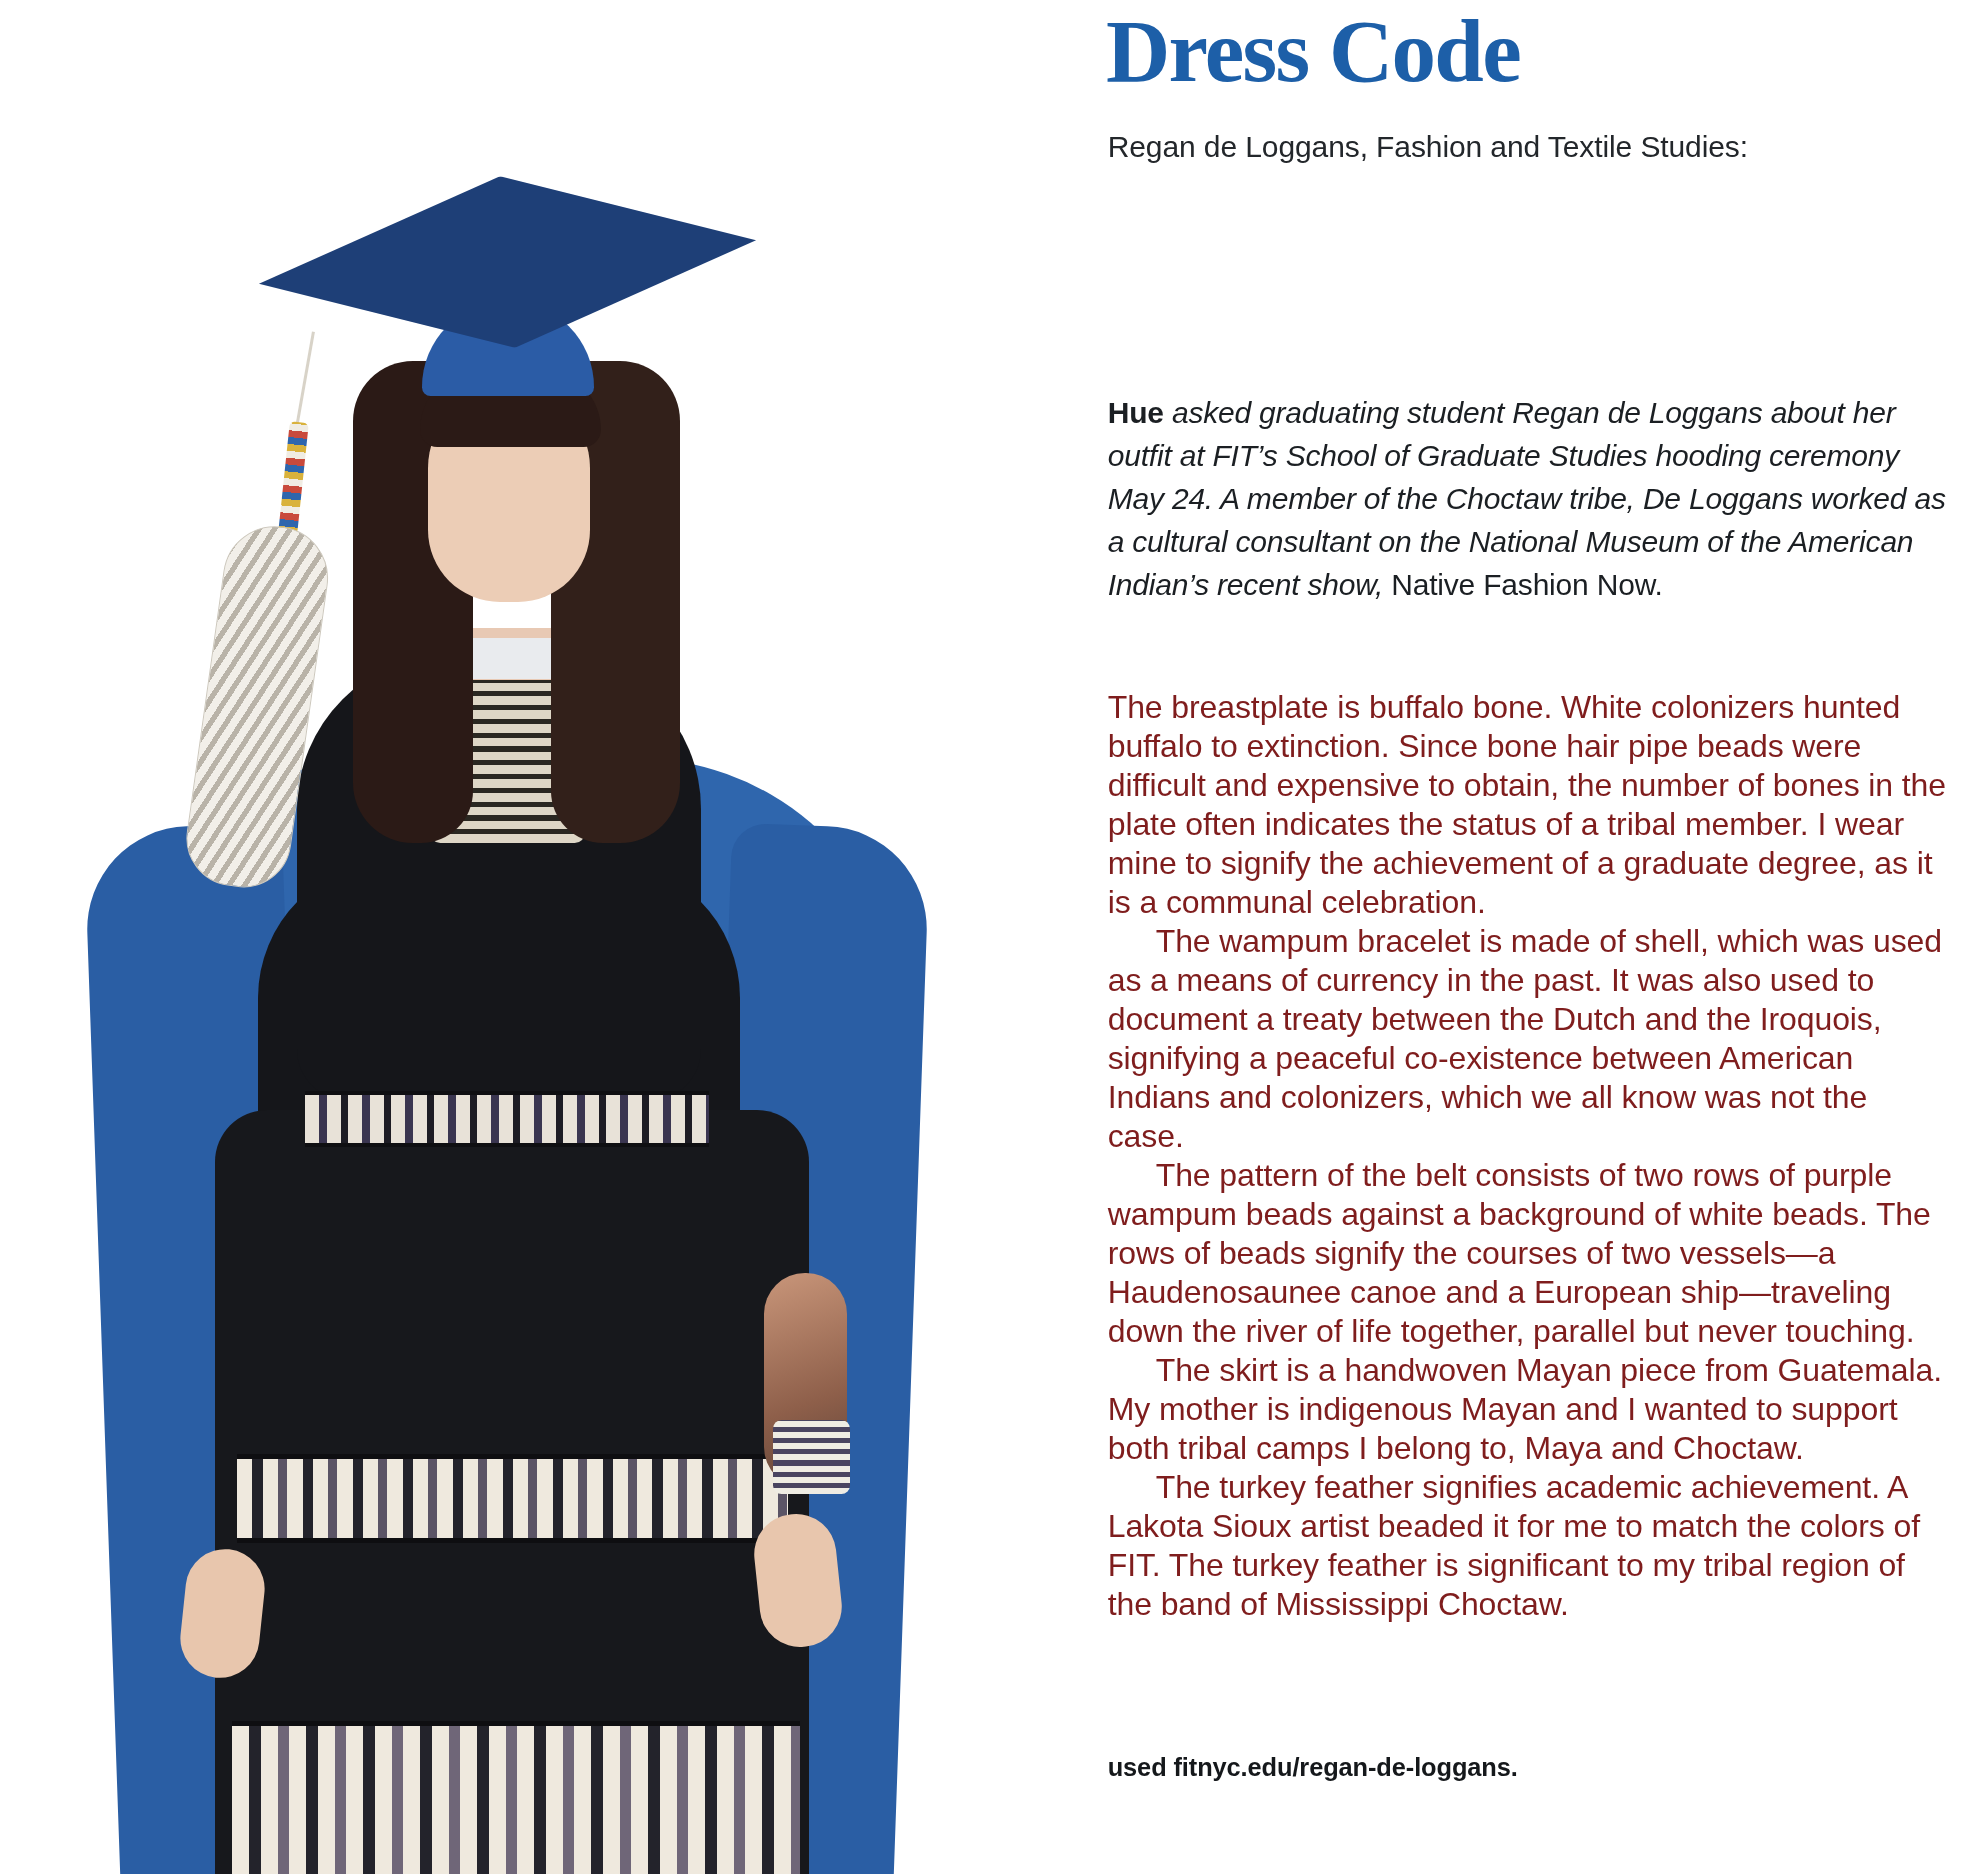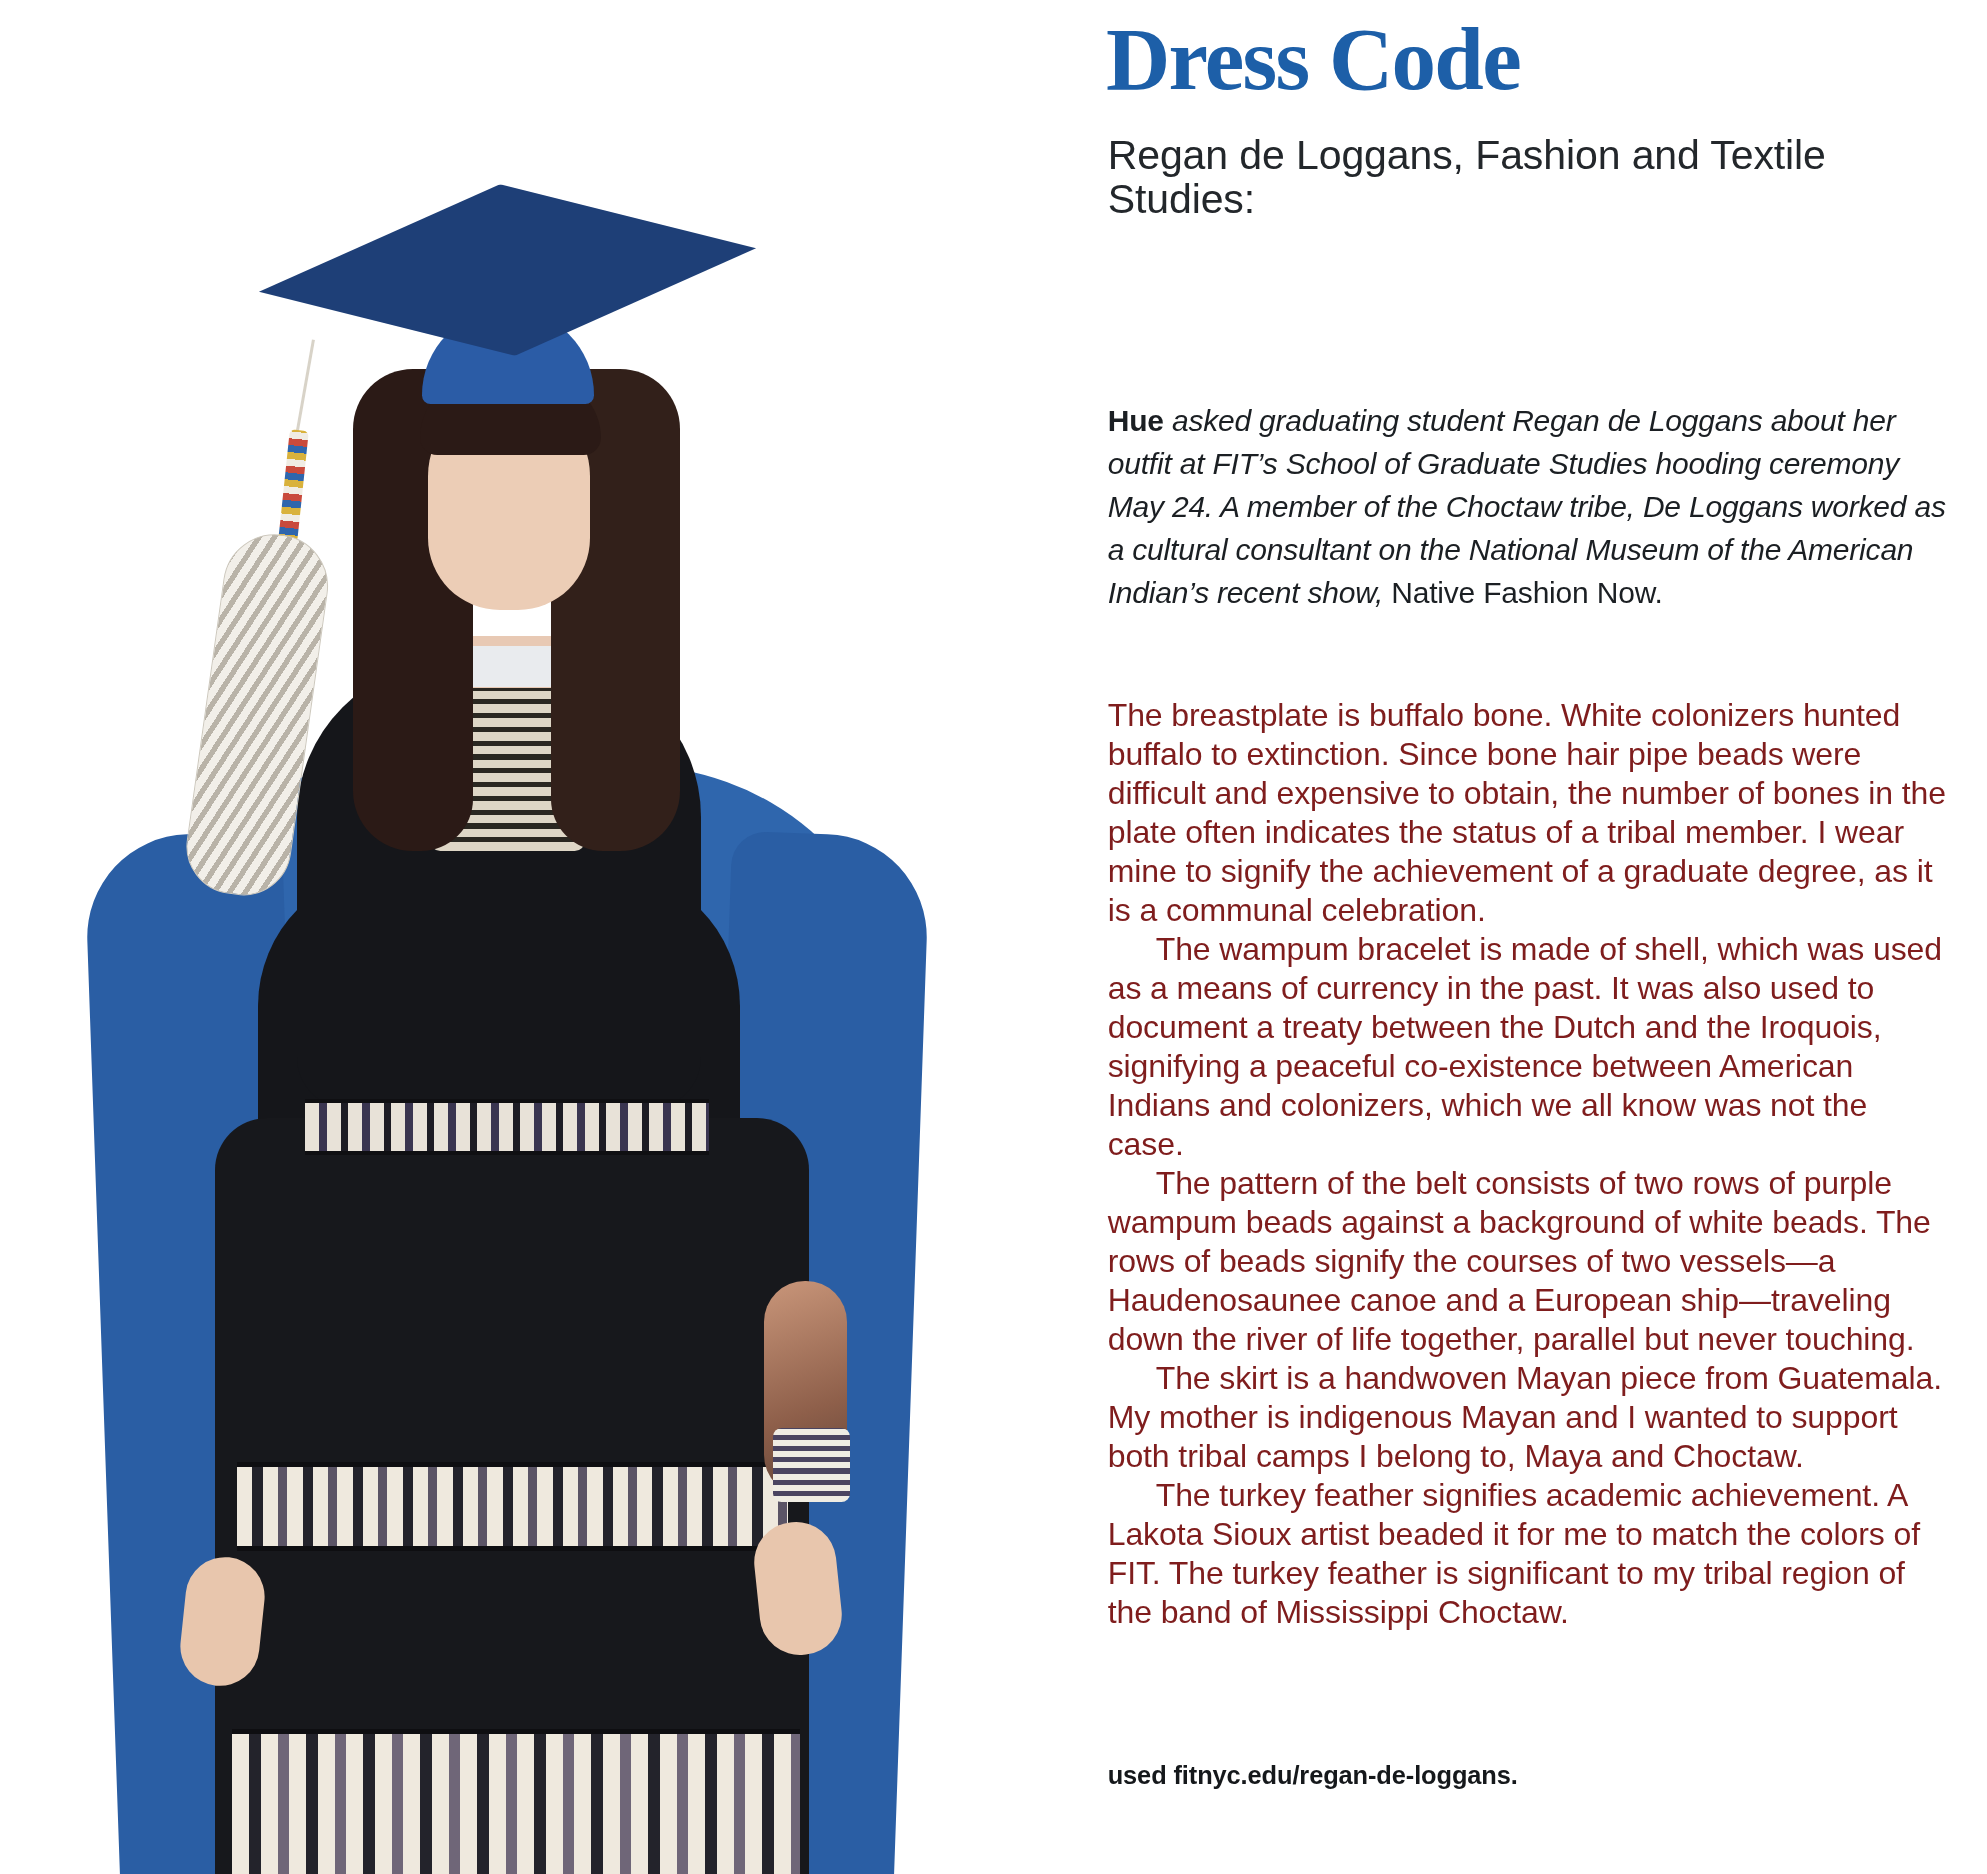--- a/index.html
+++ b/index.html
@@ -11,21 +11,20 @@
     width: 1987px;
     height: 1875px;
     font-family: "Liberation Sans", sans-serif;
     overflow: hidden;
   }
   .page {
     position: relative;
     width: 1987px;
     height: 1453px;
     background: #ffffff;
-    margin-top: 8px;
   }
 
   
   .photo-col {
     position: absolute;
     left: 0;
     top: 0;
     width: 1093px;
     height: 1875px;
     overflow: hidden;
@@ -320,21 +319,21 @@
     font-size: 89px;
     line-height: 89px;
     letter-spacing: -1.7px;
     color: #1d5fa8;
   }
   .deck {
     position: absolute;
     left: 1.7px;
     top: 125px;
     width: 843px;
-    font-size: 41px;
+    font-size: 30px;
     line-height: 44px;
     color: #23272b;
     letter-spacing: -0.1px;
   }
   .standfirst {
     position: absolute;
     left: 1.7px;
     top: 391px;
     width: 839px;
     font-size: 30px;

